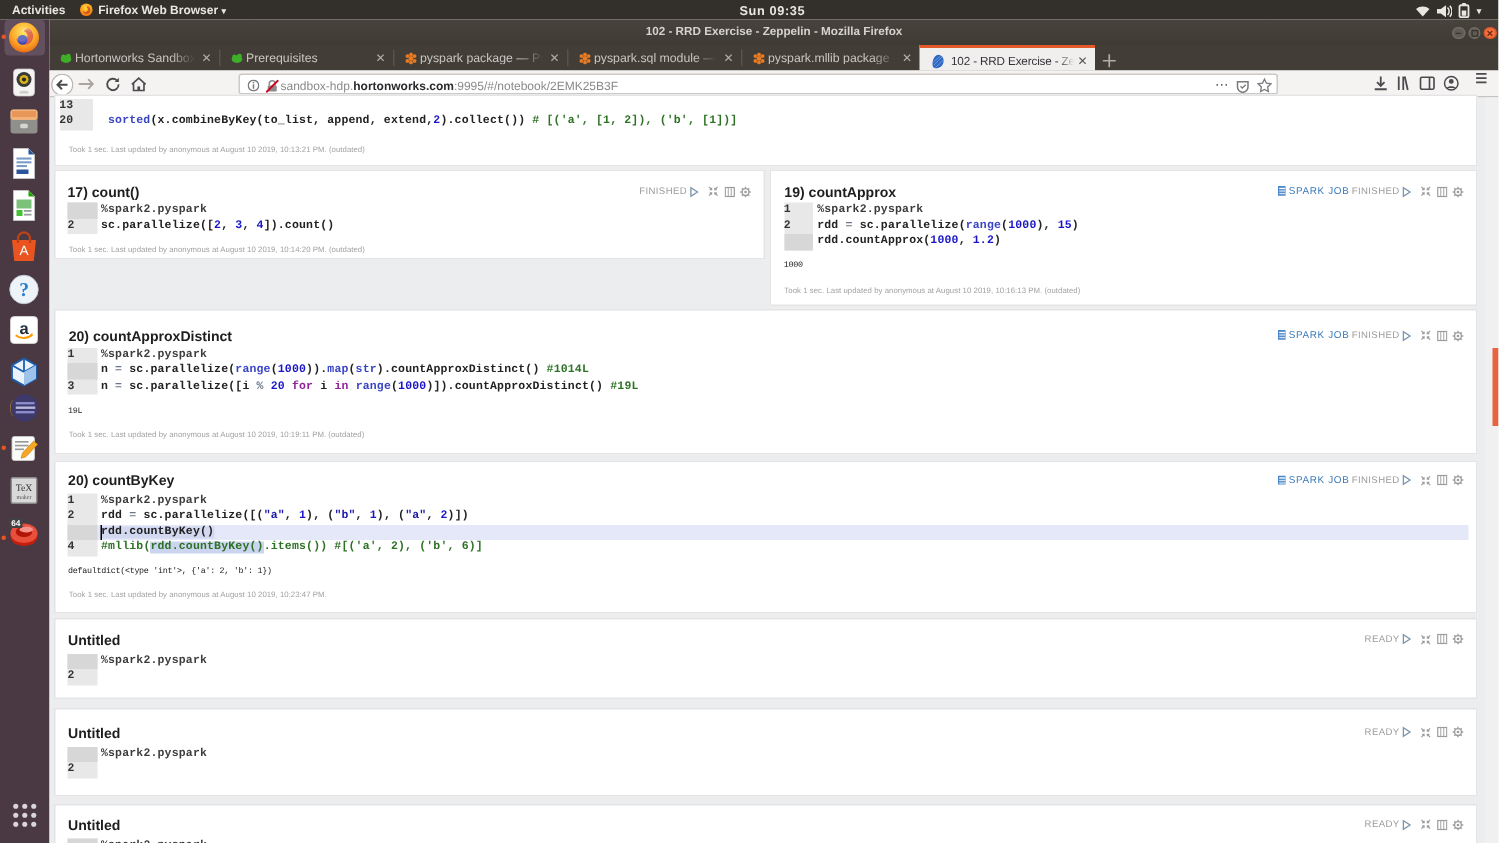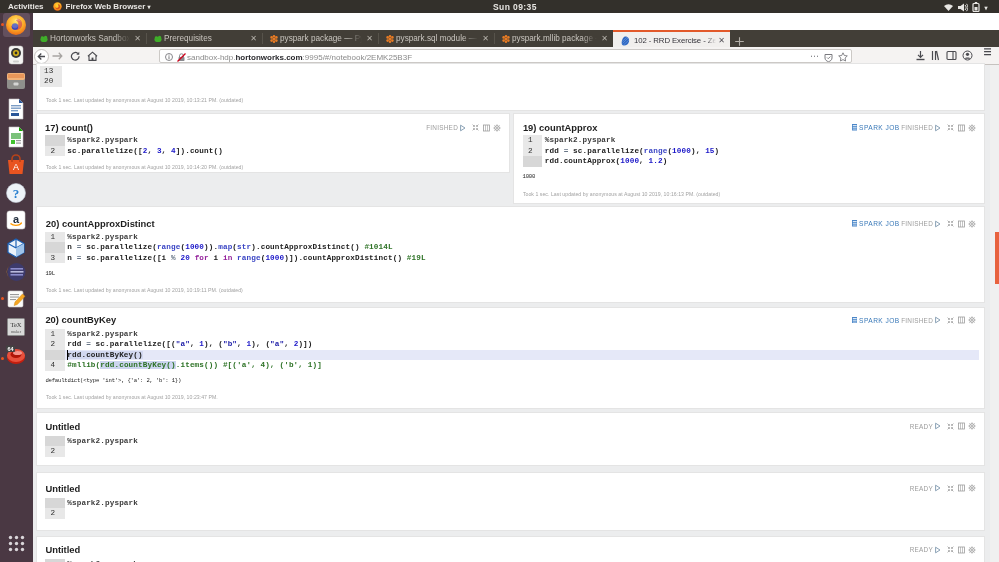--- a/index.html
+++ b/index.html
@@ -28,21 +28,21 @@
 
 #navbar{position:absolute;left:33px;top:47px;width:966px;height:18px;background:#f5f3f2;border-bottom:1px solid #c6c2bf}
 #urlbar{position:absolute;left:126px;top:2px;width:693px;height:13.5px;background:#fff;border:1px solid #ccc9c6;border-radius:2px;font-size:8px;color:#888}
 
 #page{position:absolute;left:33px;top:65px;width:966px;height:497px;background:#ecedee}
 .cell{position:absolute;background:#fff;border:1px solid #e4e4e4}
 .ptitle{position:absolute;font-size:9.4px;font-weight:bold;color:#1e1e1e;white-space:nowrap}
 .status{position:absolute;font-size:6.4px;color:#9c9c9c;letter-spacing:.25px;white-space:nowrap}
 .status .sj{color:#3a79b8}
 .ed{position:absolute;font-family:"Liberation Mono",monospace;font-size:7.67px;font-weight:bold;line-height:10.5px;letter-spacing:0.12px}
-.gn{position:absolute;width:15px;text-align:center;color:#333;font-weight:normal}
+.gn{position:absolute;width:15px;text-align:left;color:#333;font-weight:bold}
 .cln{position:absolute;left:22px;white-space:pre;color:#222}
 .k{color:#93219b}.n{color:#1a16c8}.b{color:#3944c4}.s{color:#1a1aa6}.c{color:#2d7225}.o{color:#687687}.m{color:#3c3c3c}
 .foot{position:absolute;font-size:5.2px;color:#a2a2a2;letter-spacing:.03px;white-space:nowrap}
 .out{position:absolute;font-family:"Liberation Mono",monospace;font-size:5.6px;color:#222;letter-spacing:-.2px;white-space:pre}
 .hl{position:absolute;background:#e5e8f8;height:10.5px}
 </style></head>
 <body>
 <div id="screen">
 
 <div id="topbar">
@@ -193,20 +193,38 @@
           <circle cx="2.5" cy="8.5" r="1.7"></circle>
           <circle cx="8.5" cy="8.5" r="1.7"></circle>
           <circle cx="14.5" cy="8.5" r="1.7"></circle>
           <circle cx="2.5" cy="14.5" r="1.7"></circle>
           <circle cx="8.5" cy="14.5" r="1.7"></circle>
           <circle cx="14.5" cy="14.5" r="1.7"></circle>
         </g>
       </svg>
 </div>
 
+<div id="titlebar">
+  <div class="tt">102 - RRD Exercise - Zeppelin - Mozilla Firefox</div>
+  <div class="winbtn" style="left:935px;background:#605c55;border:1px solid #726e66">
+        <svg width="6.5" height="6.5" viewBox="0 0 7 7" style="position:absolute;left:0;top:0">
+          <path d="M1.5 3.5h4" stroke="#3a3733" stroke-width="1"></path>
+        </svg>
+      </div>
+  <div class="winbtn" style="left:945.5px;background:#605c55;border:1px solid #726e66">
+        <svg width="6.5" height="6.5" viewBox="0 0 7 7" style="position:absolute;left:0;top:0">
+          <rect x="1.5" y="1.5" width="4" height="4" fill="none" stroke="#3a3733" stroke-width="1"></rect>
+        </svg>
+      </div>
+  <div class="winbtn" style="left:956px;background:#f17043;border:1px solid #d8572a">
+        <svg width="6.5" height="6.5" viewBox="0 0 7 7" style="position:absolute;left:0;top:0">
+          <path d="M1.8 1.8l3.4 3.4M5.2 1.8L1.8 5.2" stroke="#7a2d0e" stroke-width="1"></path>
+        </svg>
+      </div>
+</div>
 
 <div id="tabbar">
   <div class="tab" style="left:0;width:113px">
     <svg class="ti" viewBox="0 0 10 10">
           <ellipse cx="5" cy="5.5" rx="4.5" ry="3.2" fill="#3fae29"></ellipse>
           <circle cx="2.8" cy="3.5" r="1.8" fill="#3fae29"></circle>
           <circle cx="7" cy="3" r="2" fill="#3fae29"></circle>
         </svg>
     <div class="tx" style="-webkit-mask-image:linear-gradient(90deg,#000 80%,transparent)">Hortonworks Sandbox T</div>
     <div class="cl">✕</div>
@@ -344,20 +362,21 @@
 <div class="cell" style="left:2.5px;top:48.4px;width:474px;height:59.2px"></div>
 <div class="cell" style="left:479.5px;top:48.4px;width:472px;height:90.6px"></div>
 <div class="cell" style="left:2.5px;top:141.3px;width:949px;height:96.4px"></div>
 <div class="cell" style="left:2.5px;top:241.5px;width:949px;height:102px"></div>
 <div class="cell" style="left:2.5px;top:347px;width:949px;height:54.4px"></div>
 <div class="cell" style="left:2.5px;top:406.8px;width:949px;height:58.9px"></div>
 <div class="cell" style="left:2.5px;top:471.2px;width:949px;height:35px"></div>
 <div class="abs" style="left:6.5px;top:0.8px;width:22.5px;height:21.0px;background:#e8e8e8"></div>
 <div class="ed gn" style="left:6.5px;top:0.8px;width:18.5px">13</div>
 <div class="ed gn" style="left:6.5px;top:11.3px;width:18.5px">20</div>
+<div class="ed cln" style="left:39px;top:11.3px"><span class="b">sorted</span>(x.combineByKey(to_list, append, extend,<span class="n">2</span>).collect()) <span class="c"># [('a', [1, 2]), ('b', [1])]</span></div>
 <div class="foot" style="left:12.9px;top:31.5px">Took 1 sec. Last updated by anonymous at August 10 2019, 10:13:21 PM. (outdated)</div>
 <div class="ptitle" style="left:12px;top:56.8px">17) count()</div>
 <div class="status" style="right:498px;top:58.5px;display:flex;align-items:center">
         <span>FINISHED</span>
         <svg width="7" height="8" viewBox="0 0 7 8" style="margin-left:1px">
           <path d="M1.6 1.2v5.6L6 4z" fill="none" stroke="#7d96ad" stroke-width=".9"></path>
         </svg>
         <svg width="7" height="7" viewBox="0 0 7 7" style="margin-left:6px">
           <g stroke="#9c9c9c" stroke-width=".8" fill="none">
             <path d="M.6.6l1.8 1.8M2.4 1.1v1.3H1.1M6.4 6.4L4.6 4.6M4.6 5.9V4.6h1.3M6.4.6L4.6 2.4M4.6 1.1v1.3h1.3M.6 6.4l1.8-1.8M2.4 5.9V4.6H1.1"></path>
@@ -494,21 +513,21 @@
       </div>
 <div class="hl" style="left:31.5px;top:284.9px;width:914px"></div>
 <div class="abs" style="left:12px;top:263.9px;width:19.5px;height:42.0px;background:#e8e8e8"></div>
 <div class="ed gn" style="left:12px;top:263.9px;width:15.5px">1</div>
 <div class="ed gn" style="left:12px;top:274.4px;width:15.5px">2</div>
 <div class="abs" style="left:12px;top:284.9px;width:19.5px;height:10.5px;background:#d7d7d7"></div>
 <div class="ed gn" style="left:12px;top:295.4px;width:15.5px">4</div>
 <div class="ed cln" style="left:34.3px;top:263.9px"><span class="m">%spark2.pyspark</span></div>
 <div class="ed cln" style="left:34.3px;top:274.4px">rdd <span class="o">=</span> sc.parallelize([(<span class="s">"a"</span>, <span class="n">1</span>), (<span class="s">"b"</span>, <span class="n">1</span>), (<span class="s">"a"</span>, <span class="n">2</span>)])</div>
 <div class="ed cln" style="left:34.3px;top:284.9px"><span style="background:#d2d8f0">rdd.countByKey()</span></div>
-<div class="ed cln" style="left:34.3px;top:295.4px"><span class="c">#mllib(</span><span class="c" style="background:#ccd5ef">rdd.countByKey()</span><span class="c">.items()) #[('a', 4), ('b', 1)]</span></div>
+<div class="ed cln" style="left:34.3px;top:295.4px"><span class="c">#mllib(</span><span class="c" style="background:#ccd5ef">rdd.countByKey()</span><span class="c">.items()) #[('a', 2), ('b', 6)]</span></div>
 <div class="abs" style="left:34px;top:285.2px;width:1.2px;height:10px;background:#000"></div>
 <div class="out" style="left:12.4px;top:311.7px">defaultdict(&lt;type 'int'&gt;, {'a': 2, 'b': 1})</div>
 <div class="foot" style="left:12.9px;top:329.3px">Took 1 sec. Last updated by anonymous at August 10 2019, 10:23:47 PM.</div>
 <div class="ptitle" style="left:12.4px;top:355.6px">Untitled</div>
 <div class="status" style="right:23px;top:357.1px;display:flex;align-items:center">
         <span>READY</span>
         <svg width="7" height="8" viewBox="0 0 7 8" style="margin-left:1px">
           <path d="M1.6 1.2v5.6L6 4z" fill="none" stroke="#7d96ad" stroke-width=".9"></path>
         </svg>
         <svg width="7" height="7" viewBox="0 0 7 7" style="margin-left:6px">

